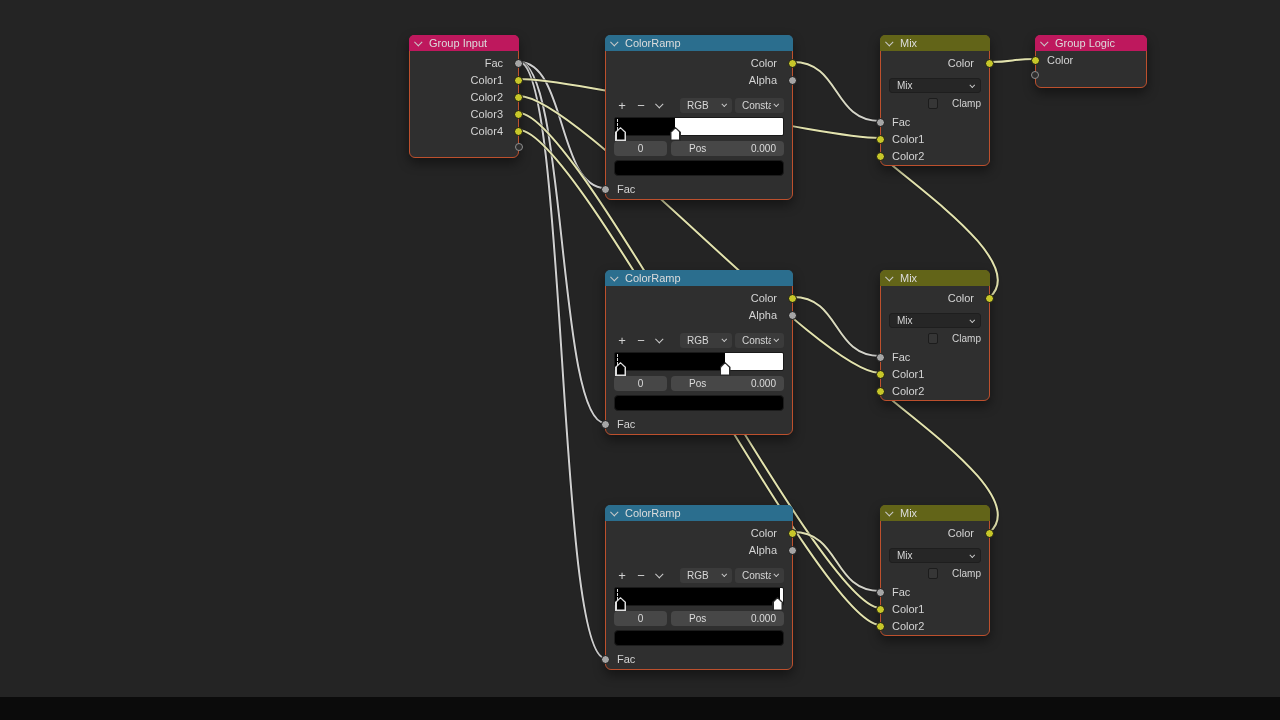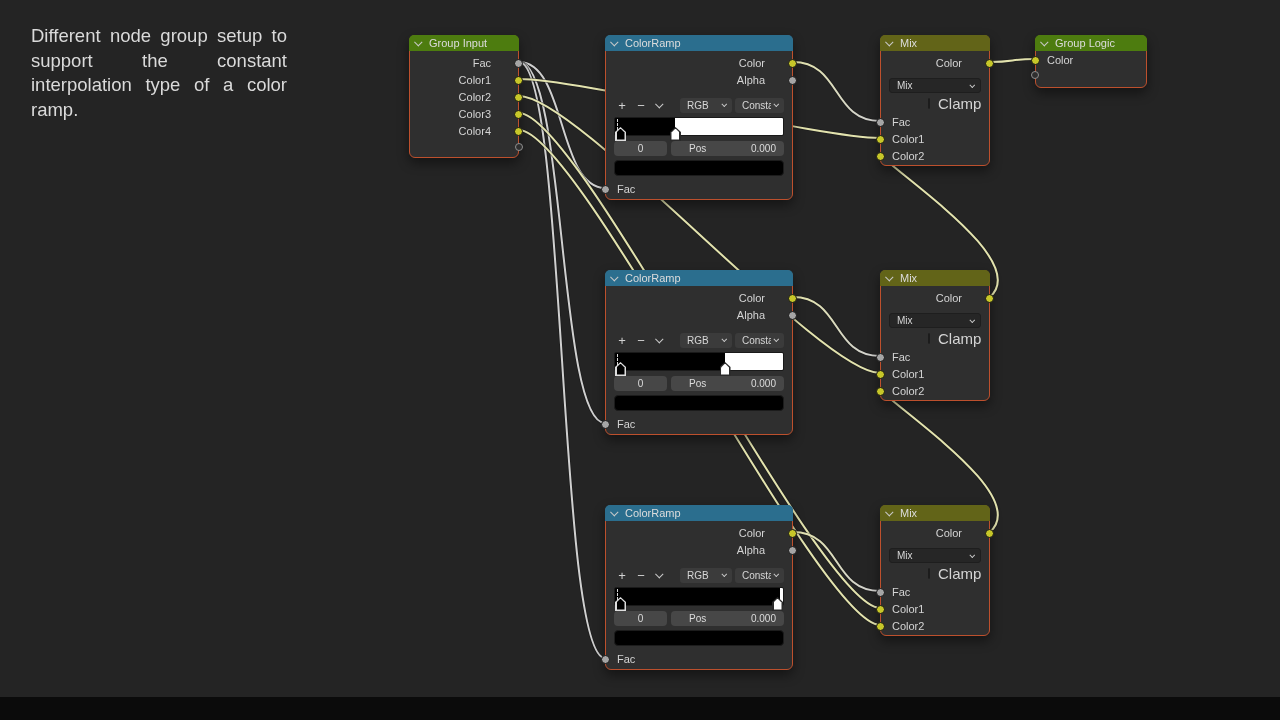--- a/index.html
+++ b/index.html
@@ -33,31 +33,31 @@
     box-shadow:0 5px 12px rgba(0,0,0,0.45);
     font-size:11px; color:#d4d4d4;
   }
   .nheader {
     position:absolute; left:-1px; top:-1px; right:-1px; height:16px;
     border-radius:5px 5px 0 0;
     display:flex; align-items:center; padding-left:7px; gap:7px;
   }
   .hdr-blue { background:#2b6e8e; }
   .hdr-olive { background:#626418; }
-  .hdr-io { background:#4d7c0f; }
+  .hdr-io { background:#be185d; }
   .ntitle { color:#dcdcdc; font-size:11px; }
   .chev {
     display:inline-block; width:6px; height:6px;
     border-left:1.2px solid #c9c9c9; border-bottom:1.2px solid #c9c9c9;
     transform:rotate(-45deg) translateY(-1px);
   }
   .chev.small { width:4px; height:4px; }
 
   .row {
-    position:absolute; left:0; right:16px; height:14px;
+    position:absolute; left:0; right:4px; height:14px;
     display:flex; align-items:center; font-size:11px; color:#d4d4d4;
   }
   .row.out { justify-content:flex-end; padding-right:11px; }
   .row.in  { justify-content:flex-start; padding-left:11px; }
 
   .sock {
     position:absolute; width:9px; height:9px; border-radius:50%;
     border:1px solid #151515; z-index:4;
   }
   .sock.y { background:#c7c729; }
@@ -113,37 +113,36 @@
   .nfield.pos { flex:1; padding:0 8px 0 18px; }
   .nfield.pos .pv { margin-left:auto; }
   .swatch {
     position:absolute; left:8px; right:8px; height:16px;
     background:#000; border:1px solid #1c1c1c; border-radius:4px;
   }
 
   
   .clamprow {
     position:absolute; left:10px; right:8px; height:13px;
-    display:flex; align-items:center; gap:8px; font-size:15px;padding-left:37px;
+    display:flex; align-items:center; gap:14px; font-size:10px;padding-left:37px;
   }
   .checkbox {
     width:11px; height:11px; background:#363636;
     border:1px solid #1c1c1c; border-radius:2px;
   }
 
   .bottom-bar {
     position:absolute; left:0; right:0; bottom:0; height:23px;
     background:#0b0b0b; z-index:5;
   }
 </style>
 </head>
 <body>
 
 <div class="slide-text">
-  <p>Different node group setup to support the constant interpolation type of a color ramp.</p>
 </div>
 
 <svg id="wires" width="1280" height="720">
     <defs id="wiredefs">
       <linearGradient id="wg7" gradientUnits="userSpaceOnUse" x1="793" y1="62" x2="880" y2="121">
         <stop offset="0" stop-color="#e3e3ae"></stop>
         <stop offset="1" stop-color="#d0d0d0"></stop>
       </linearGradient>
       <linearGradient id="wg8" gradientUnits="userSpaceOnUse" x1="793" y1="297" x2="880" y2="356">
         <stop offset="0" stop-color="#e3e3ae"></stop>

